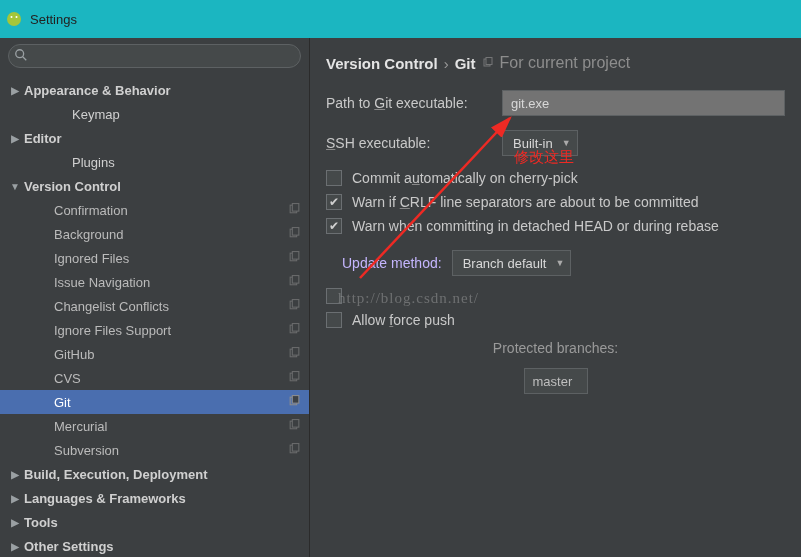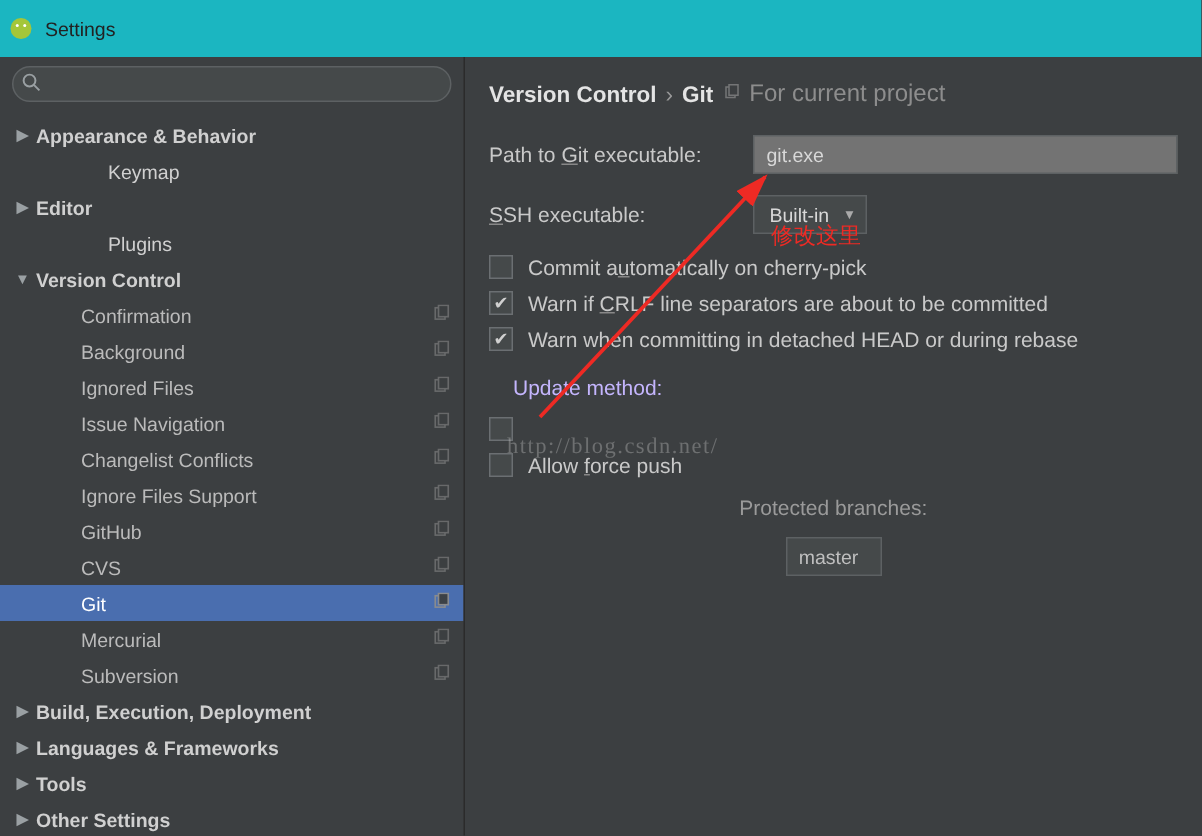--- a/index.html
+++ b/index.html
@@ -248,20 +248,23 @@
       <span class="chk checked"></span>
       <span class="chk-label">Warn if <span class="underline">C</span>RLF line separators are about to be committed</span>
     </div>
     <div class="chk-row">
       <span class="chk checked"></span>
       <span class="chk-label">Warn when committing in detached HEAD or during rebase</span>
     </div>
 
     <div class="row2">
       <label class="lbl2">Update method:</label>
+      <div class="combo">
+          <span>Branch default</span>
+        </div>
     </div>
 
     <div class="chk-row" style="margin-top:12px;">
       <span class="chk"></span>
     </div>
 
     <div class="protected-row">
       <div class="force">
         <span class="chk"></span>
         <span class="chk-label">Allow <span class="underline">f</span>orce push</span>

